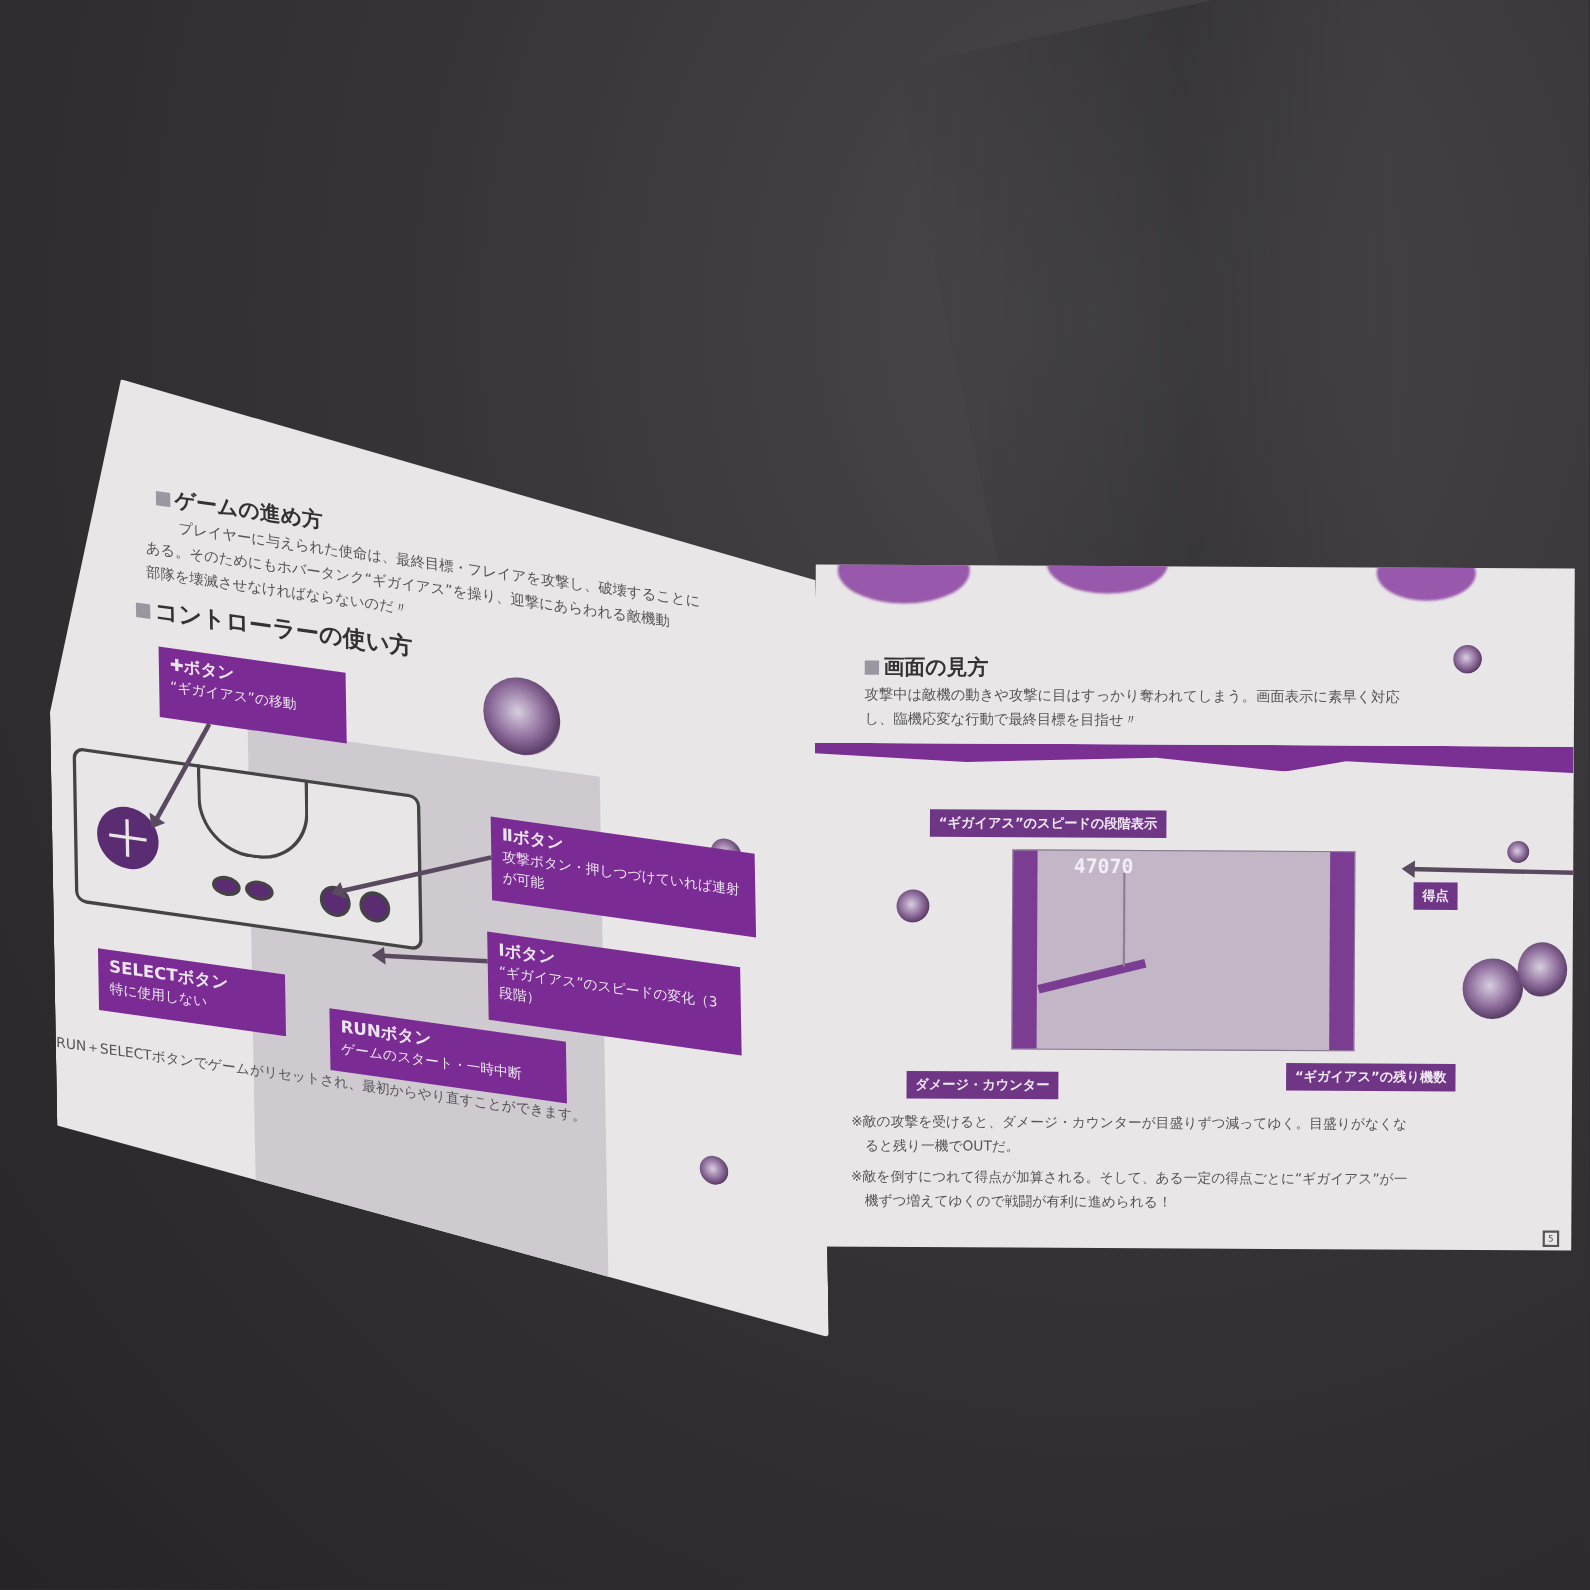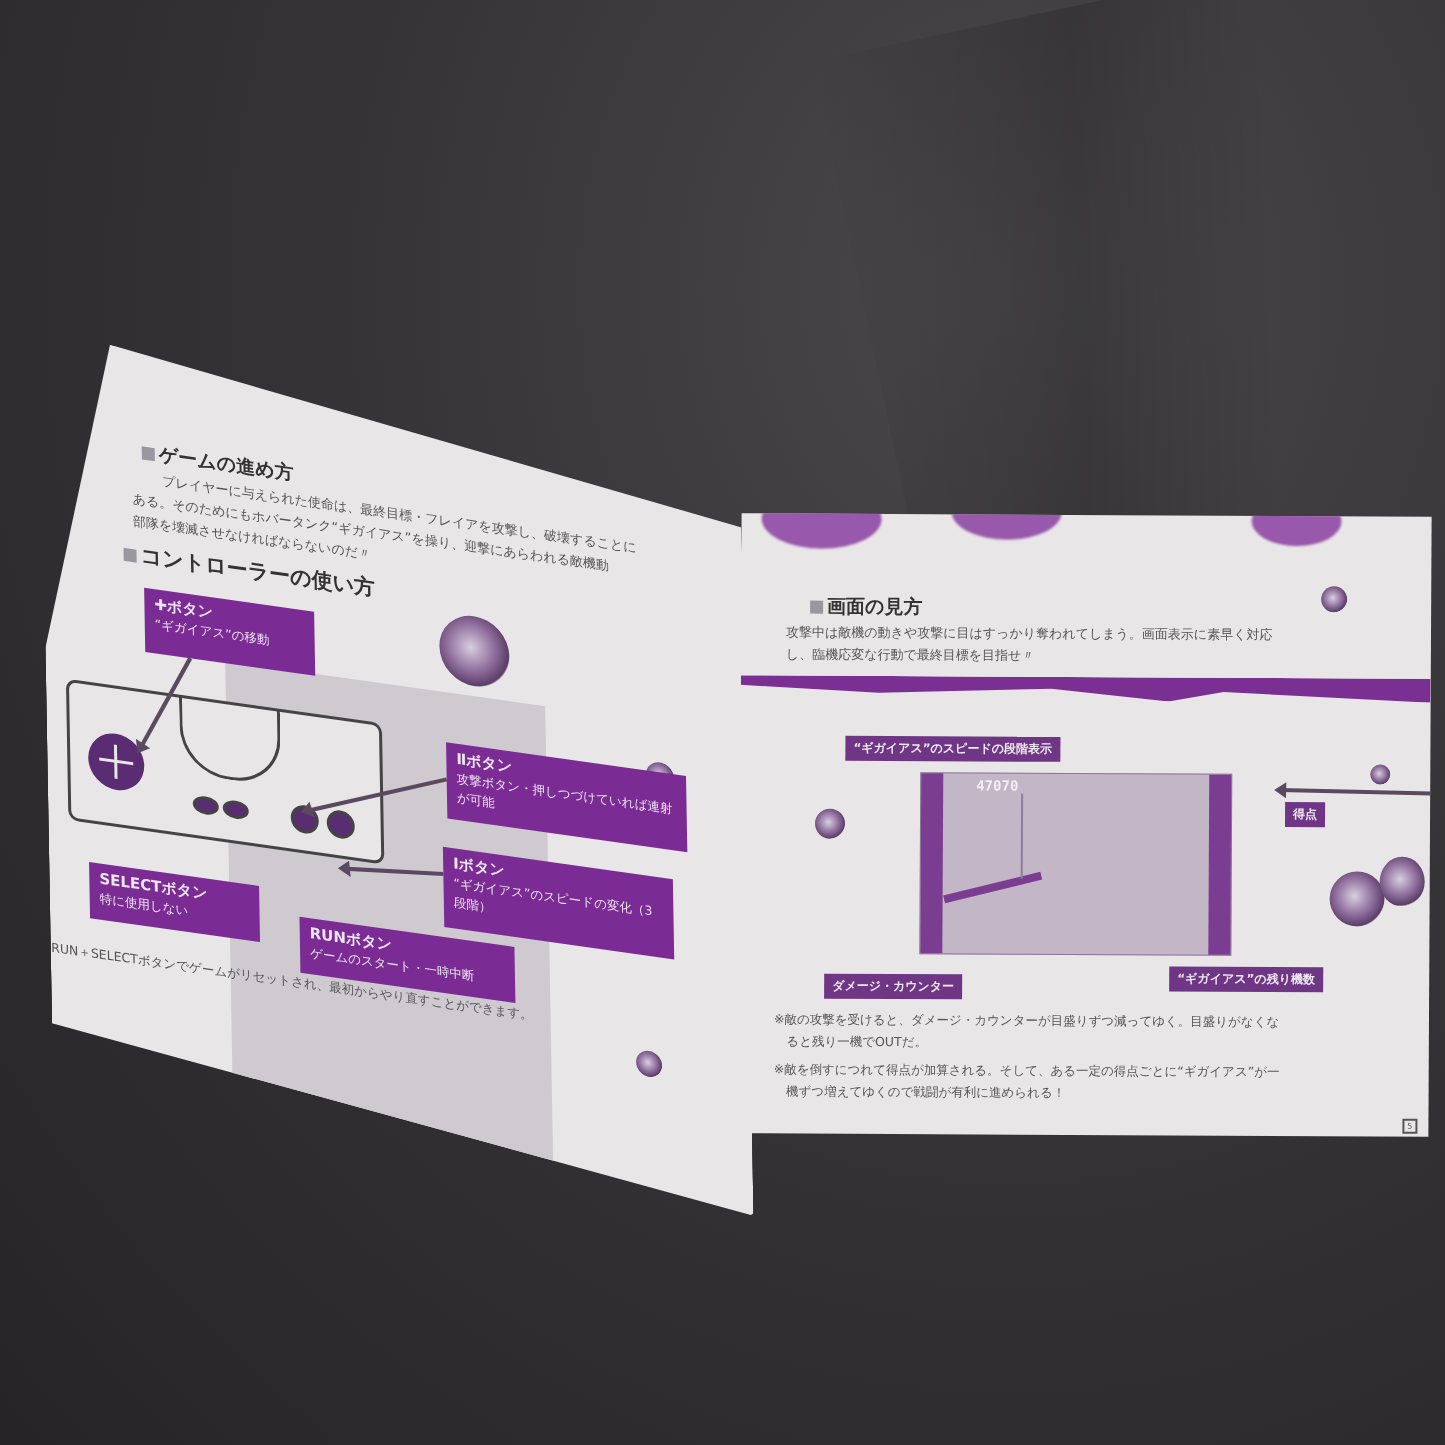--- a/index.html
+++ b/index.html
@@ -23,21 +23,21 @@
   .arrow::after{content:"";position:absolute;right:-6px;top:-6px;border-left:12px solid #5a4a60;border-top:8px solid transparent;border-bottom:8px solid transparent;}
   .orb{position:absolute;border-radius:50%;background:radial-gradient(circle at 45% 45%,#d8cfe0 0%,#8d6b9a 45%,#5a3e67 70%,rgba(90,62,103,0) 74%);}
   .controller{position:absolute;border:3px solid #444;border-radius:10px;background:#e9e6e8;}
   .dpad{position:absolute;border-radius:50%;background:#5a2c72;}
   .dpad::before,.dpad::after{content:"";position:absolute;background:#e9e6e8;}
   .dpad::before{left:46%;top:20%;width:3px;height:60%;}
   .dpad::after{top:46%;left:20%;height:3px;width:60%;}
   .btn-oval{position:absolute;border:3px solid #444;border-radius:50%;background:#5a2c72;}
   .screen{position:absolute;background:#c2b6c7;border:1px solid #8a7895;}
   .screen .bar{position:absolute;top:0;bottom:0;width:22px;background:#7b3d91;}
-  .score{position:absolute;color:#f3eef5;font-family:"DejaVu Sans Mono",monospace;font-size:14px;font-weight:bold;}
+  .score{position:absolute;color:#f3eef5;font-family:"DejaVu Sans Mono",monospace;font-size:18px;font-weight:bold;}
   .pagenum{position:absolute;width:11px;height:11px;border:2px solid #555;font-size:8px;color:#555;text-align:center;line-height:11px;}
 </style>
 </head>
 <body>
 
 <div class="bg-shade"></div>
 <div class="bg-fold"></div>
 
 <div class="page page-left">
   <div class="shadow-band" style="left:180px;top:300px;width:320px;height:520px;"></div>
@@ -90,21 +90,21 @@
   <div class="arrow" style="left:395px;top:480px;width:100px;transform:rotate(175deg);"></div>
 
   <div class="body-txt" style="left:-10px;top:600px;font-size:12.5px;">※RUN＋SELECTボタンでゲームがリセットされ、最初からやり直すことができます。</div>
 </div>
 
 <div class="page page-right">
   <div class="splash" style="left:20px;top:-25px;width:120px;height:60px;"></div>
   <div class="splash" style="left:210px;top:-30px;width:110px;height:55px;"></div>
   <div class="splash" style="left:510px;top:-20px;width:90px;height:50px;"></div>
 
-  <div class="hdr" style="left:45px;top:80px;margin-left:24px;"><span class="sq"></span><span>画面の見方</span></div>
+  <div class="hdr" style="left:45px;top:80px;"><span class="sq"></span><span>画面の見方</span></div>
   <div class="body-txt" style="left:45px;top:108px;">攻撃中は敵機の動きや攻撃に目はすっかり奪われてしまう。画面表示に素早く対応</div>
   <div class="body-txt" style="left:45px;top:130px;">し、臨機応変な行動で最終目標を目指せ〃</div>
 
   <div class="purple-band" style="left:0;top:162px;width:690px;height:24px;clip-path:polygon(0 0,100% 0,100% 100%,70% 60%,62% 100%,45% 50%,20% 70%,0 40%);"></div>
 
   <div class="orb" style="left:580px;top:70px;width:26px;height:26px;"></div>
   <div class="orb" style="left:75px;top:295px;width:30px;height:30px;"></div>
   <div class="orb" style="left:630px;top:248px;width:20px;height:20px;"></div>
   <div class="orb" style="left:590px;top:355px;width:55px;height:55px;"></div>
   <div class="orb" style="left:640px;top:340px;width:45px;height:50px;"></div>

